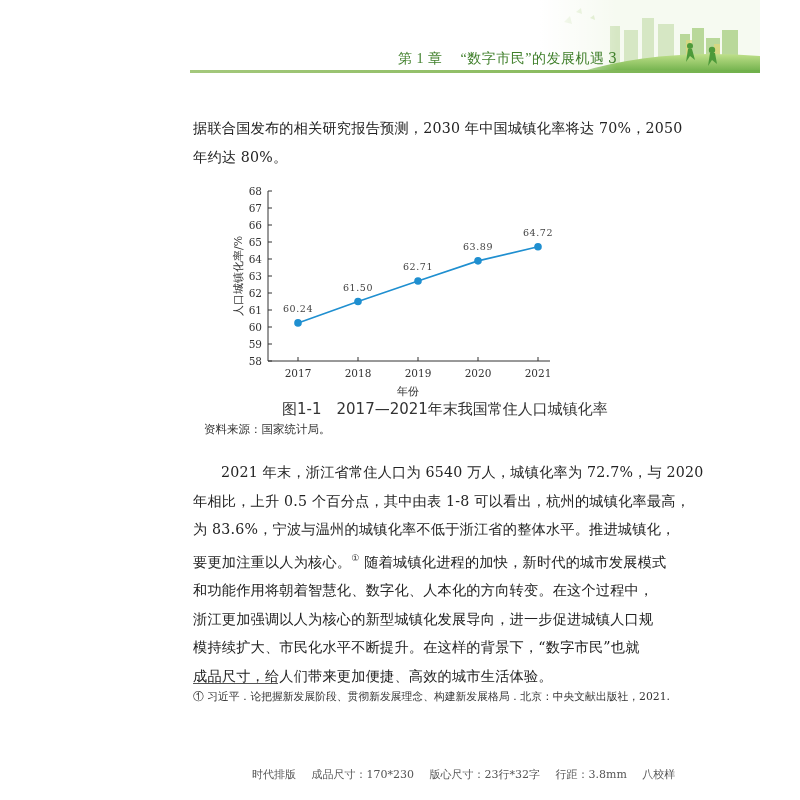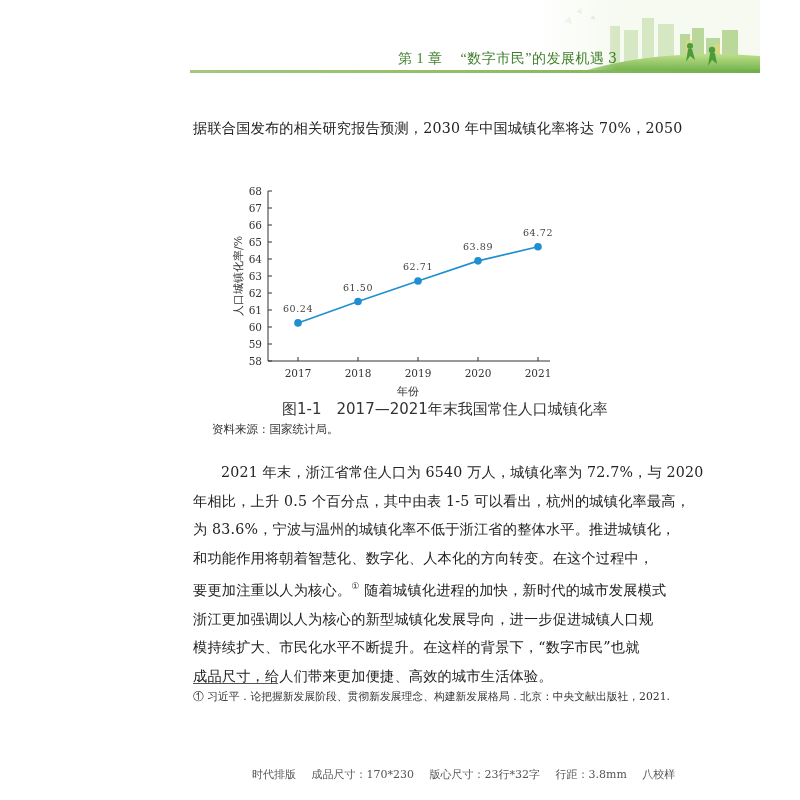--- a/index.html
+++ b/index.html
@@ -17,21 +17,21 @@
 
   .para { position:absolute; font-size:14.2px; line-height:28.5px; color:#222; letter-spacing:0.2px; }
   .p1 { left:193px; top:114px; width:440px; }
 
   
   .chart { position:absolute; left:220px; top:180px; width:340px; height:220px; }
   .chart svg text { font-family:"DejaVu Serif","Liberation Serif",serif; }
 
   .fig-caption { position:absolute; left:282px; top:400px; font-family:"DejaVu Sans","Liberation Sans",sans-serif;
                  font-size:15px; color:#333; white-space:nowrap; }
-  .fig-source { position:absolute; left:212px; top:422px; font-size:11.5px; color:#333; }
+  .fig-source { position:absolute; left:204px; top:422px; font-size:11.5px; color:#333; }
 
   .p2 { left:193px; top:458px; width:440px; }
   .p2 .line { display:block; white-space:nowrap; }
   .p2 .indent { padding-left:28px; }
   sup.fn { font-size:9px; vertical-align:6px; }
 
   .fn-rule { position:absolute; left:193px; top:683px; width:85px; height:1px; background:#555; }
   .footnote { position:absolute; left:193px; top:690px; font-size:10.8px; color:#333; white-space:nowrap;text-align:right; }
 
   .print-info { position:absolute; left:252px; top:767px; font-size:11px; color:#555; white-space:nowrap; }
@@ -86,20 +86,21 @@
 </div>
 
 <div class="header-title">
   <span class="chap">第 1 章</span><span>“数字市民”的发展机遇</span>
 </div>
 <div class="header-page">3</div>
 <div class="header-rule"></div>
 
 <div class="para p1">
   <span style="display:block;white-space:nowrap">据联合国发布的相关研究报告预测，2030 年中国城镇化率将达 70%，2050</span>
+  <span style="display:block;white-space:nowrap">年约达 80%。</span>
 </div>
 
 <div class="chart">
   <svg id="chart-svg" width="340" height="220" viewBox="0 0 340 220">
       <line x1="48" y1="11" x2="48" y2="181" stroke="#333" stroke-width="1"></line>
       <line x1="48" y1="181" x2="330" y2="181" stroke="#333" stroke-width="1"></line>
       <line x1="48" y1="181" x2="52" y2="181" stroke="#333" stroke-width="1"></line>
       <text x="42" y="185" text-anchor="end" font-size="10.5" fill="#333">58</text>
       <line x1="48" y1="164" x2="52" y2="164" stroke="#333" stroke-width="1"></line>
       <text x="42" y="168" text-anchor="end" font-size="10.5" fill="#333">59</text>
@@ -145,24 +146,24 @@
       <circle cx="318" cy="66.76" r="3.8" fill="#1f8fd0"></circle>
       <text x="318" y="55.760000000000005" text-anchor="middle" font-size="9.5" fill="#444" letter-spacing="0.6">64.72</text>
     </svg>
 </div>
 
 <div class="fig-caption">图1-1　2017—2021年末我国常住人口城镇化率</div>
 <div class="fig-source">资料来源：国家统计局。</div>
 
 <div class="para p2">
   <span class="line indent">2021 年末，浙江省常住人口为 6540 万人，城镇化率为 72.7%，与 2020</span>
-  <span class="line">年相比，上升 0.5 个百分点，其中由表 1-5 可以看出，杭州的城镇化率最高，</span>
+  <span class="line">年相比，上升 0.5 个百分点，其中由表 1-8 可以看出，杭州的城镇化率最高，</span>
   <span class="line">为 83.6%，宁波与温州的城镇化率不低于浙江省的整体水平。推进城镇化，</span>
+  <span class="line"><span>要更加注重以人为核心。</span><sup class="fn">①</sup> <span>随着城镇化进程的加快，新时代的城市发展模式</span></span>
   <span class="line">和功能作用将朝着智慧化、数字化、人本化的方向转变。在这个过程中，</span>
-  <span class="line"><span>要更加注重以人为核心。</span><sup class="fn">①</sup> <span>随着城镇化进程的加快，新时代的城市发展模式</span></span>
   <span class="line">浙江更加强调以人为核心的新型城镇化发展导向，进一步促进城镇人口规</span>
   <span class="line">模持续扩大、市民化水平不断提升。在这样的背景下，“数字市民”也就</span>
   <span class="line">成品尺寸，给人们带来更加便捷、高效的城市生活体验。</span>
 </div>
 
 <div class="fn-rule"></div>
 <div class="footnote">① 习近平．论把握新发展阶段、贯彻新发展理念、构建新发展格局．北京：中央文献出版社，2021.</div>
 
 <div class="print-info">
   <span>时代排版</span>

